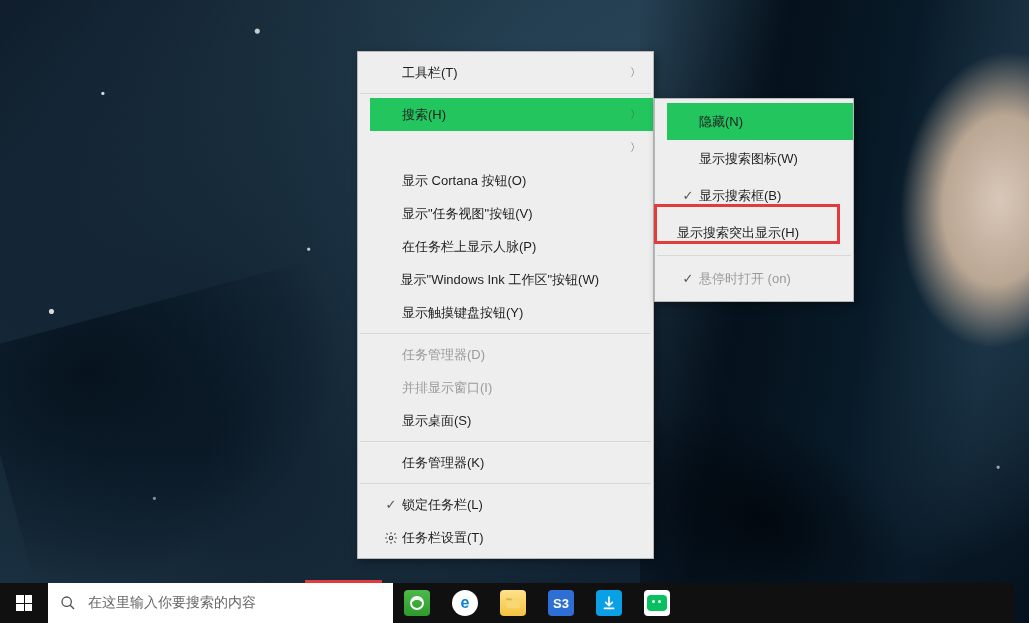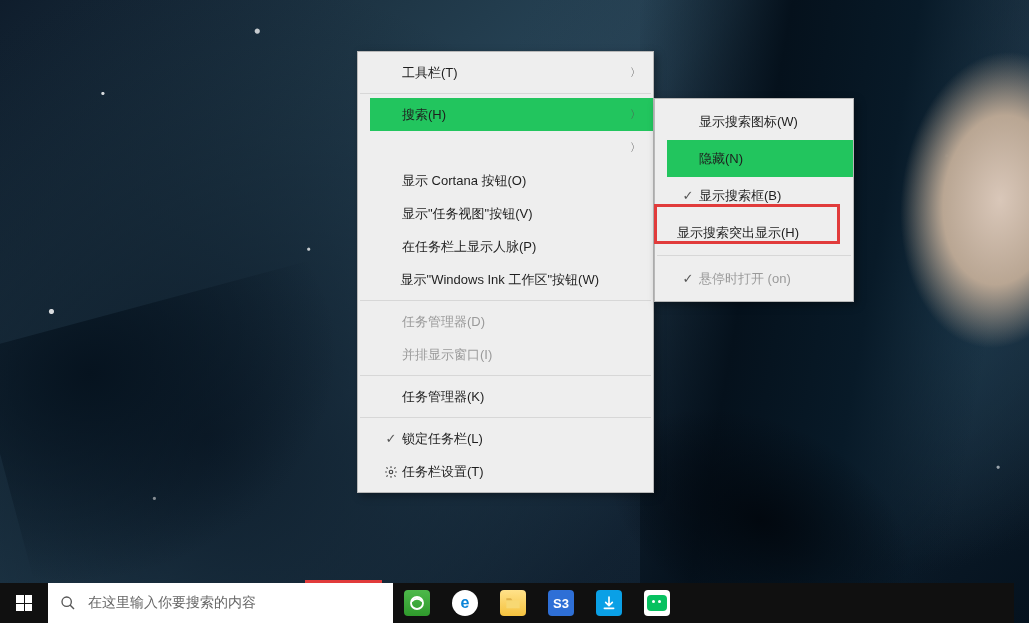--- a/index.html
+++ b/index.html
@@ -142,28 +142,36 @@
     <span class="label">显示"任务视图"按钮(V)</span>
   </div>
   <div class="item">
     <span class="lead"></span>
     <span class="label">在任务栏上显示人脉(P)</span>
   </div>
   <div class="item">
     <span class="lead"></span>
     <span class="label">显示"Windows Ink 工作区"按钮(W)</span>
   </div>
+  <div class="item">
+    <span class="lead"></span>
+    <span class="label">显示触摸键盘按钮(Y)</span>
+  </div>
   <hr>
   <div class="item disabled">
     <span class="lead"></span>
     <span class="label">任务管理器(D)</span>
   </div>
   <div class="item disabled">
     <span class="lead"></span>
     <span class="label">并排显示窗口(I)</span>
+  </div>
+  <div class="item">
+    <span class="lead"></span>
+    <span class="label">显示桌面(S)</span>
   </div>
   <hr>
   <div class="item">
     <span class="lead"></span>
     <span class="label">任务管理器(K)</span>
   </div>
   <hr>
   <div class="item">
     <span class="lead chk">✓</span>
     <span class="label">锁定任务栏(L)</span>
@@ -173,27 +181,27 @@
       <svg class="gear" viewBox="0 0 24 24" fill="none" stroke="#444" stroke-width="2">
         <circle cx="12" cy="12" r="3"></circle>
         <path d="M12 2v3M12 19v3M4.2 4.2l2.1 2.1M17.7 17.7l2.1 2.1M2 12h3M19 12h3M4.2 19.8l2.1-2.1M17.7 6.3l2.1-2.1"></path>
       </svg>
     </span>
     <span class="label">任务栏设置(T)</span>
   </div>
 </div>
 
 <div class="menu submenu" style="left:654px; top:98px; width:200px;">
+  <div class="item hover">
+    <span class="lead"></span>
+    <span class="label">隐藏(N)</span>
+  </div>
   <div class="item">
     <span class="lead"></span>
     <span class="label">显示搜索图标(W)</span>
-  </div>
-  <div class="item hover">
-    <span class="lead"></span>
-    <span class="label">隐藏(N)</span>
   </div>
   <div class="item">
     <span class="lead chk">✓</span>
     <span class="label">显示搜索框(B)</span>
   </div>
   <div class="item">
     <span class="lead"></span>
     <span class="label">显示搜索突出显示(H)</span>
   </div>
   <hr>

